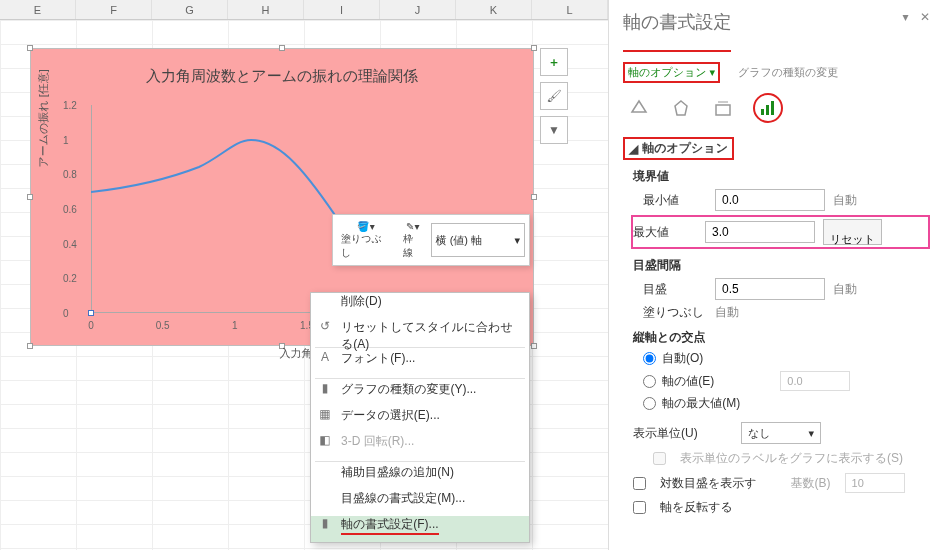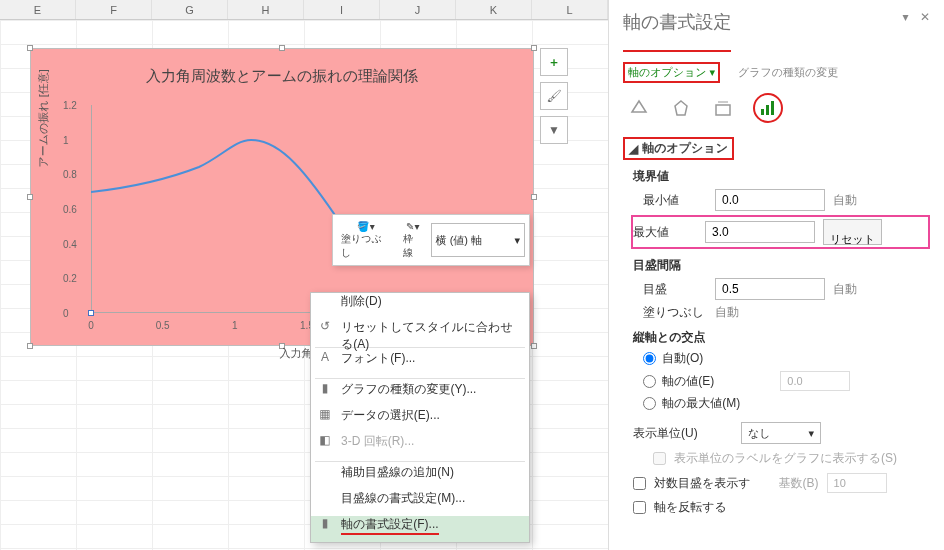--- a/index.html
+++ b/index.html
@@ -52,21 +52,21 @@
 .subhdr{font-weight:bold;margin:8px 0 4px 10px;font-size:12px}
 .row{display:flex;align-items:center;margin:4px 0 4px 20px;gap:8px;font-size:12px}
 .row .lab{width:64px}
 .row input[type=text]{width:110px;height:22px;border:1px solid #bbb;padding:0 6px;font-size:12px}
 .row .auto{color:#888;width:44px}
 .maxrow{border:2px solid #ec4899;padding:2px 0;margin-left:8px}
 .resetbtn{border:1px solid #bbb;height:14px;padding:12px 6px;font-size:11px;background:#f5f5f5}
 .radio-row{display:flex;align-items:center;margin:4px 0 4px 20px;gap:6px;font-size:12px}
 .radio-row input{margin:0}
 .sel-box{border:1px solid #bbb;height:22px;width:80px;font-size:11px;padding:0 6px;display:flex;align-items:center;justify-content:space-between}
-.chk-row{display:flex;align-items:center;margin:6px 0 6px 10px;gap:8px;font-size:12px}
+.chk-row{display:flex;align-items:center;margin:6px 0 6px 10px;gap:14px;font-size:12px}
 .chk-row input{margin:0}
 .chk-row.dis{color:#aaa}
 .small-in{width:60px;height:20px;border:1px solid #ddd;color:#aaa;padding:0 6px;font-size:11px}
 </style>
 </head>
 <body>
 
 <div class="sheet">
   <div class="colhdr">
     <div>E</div>

